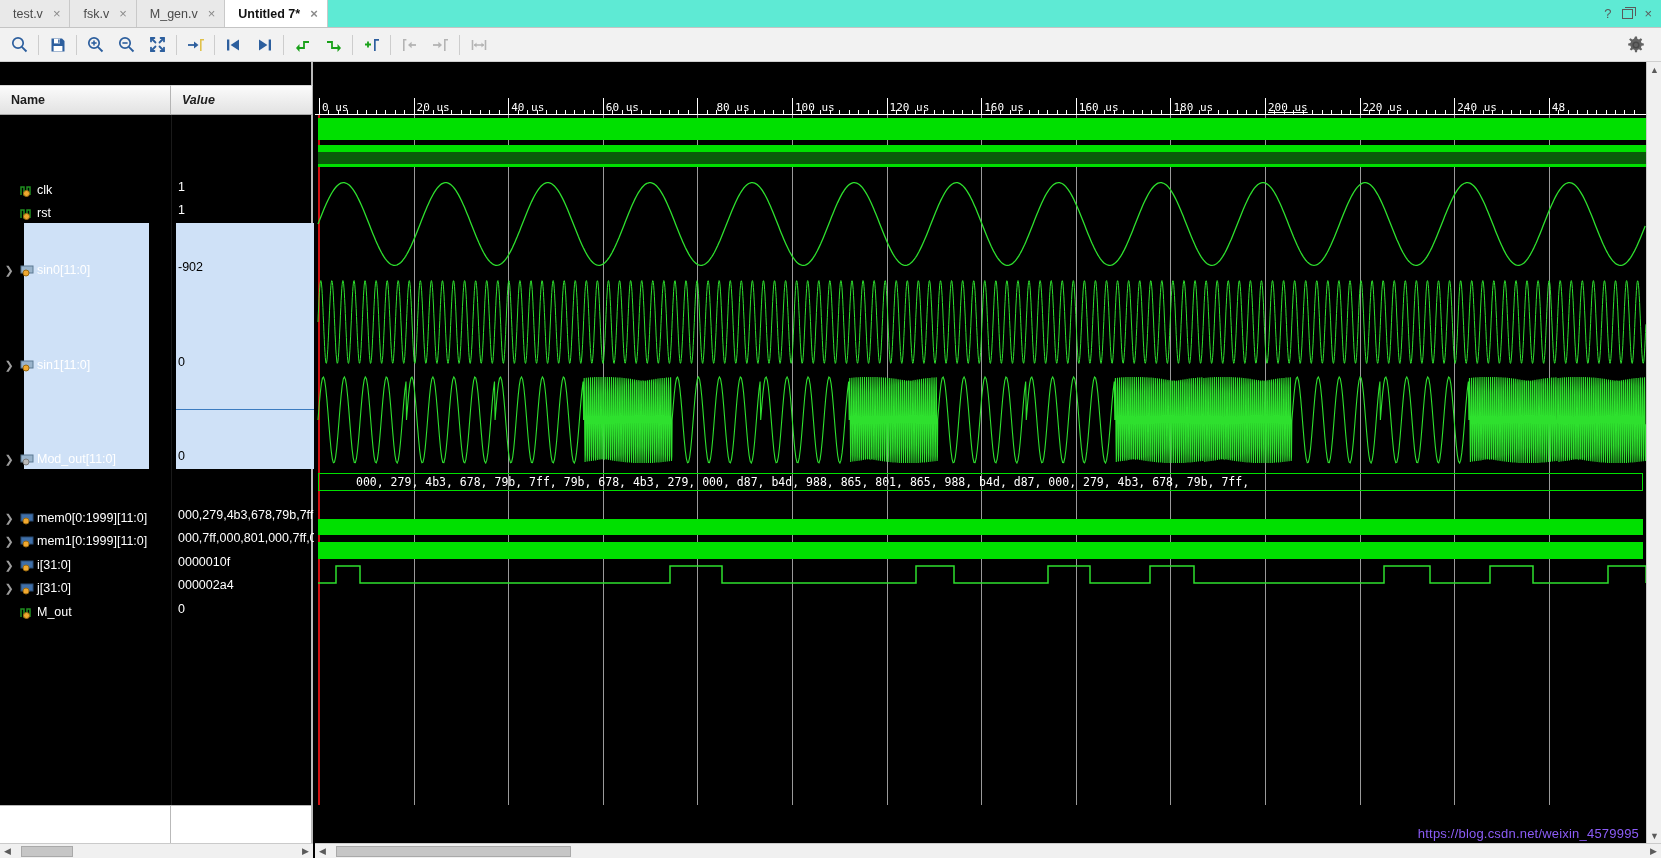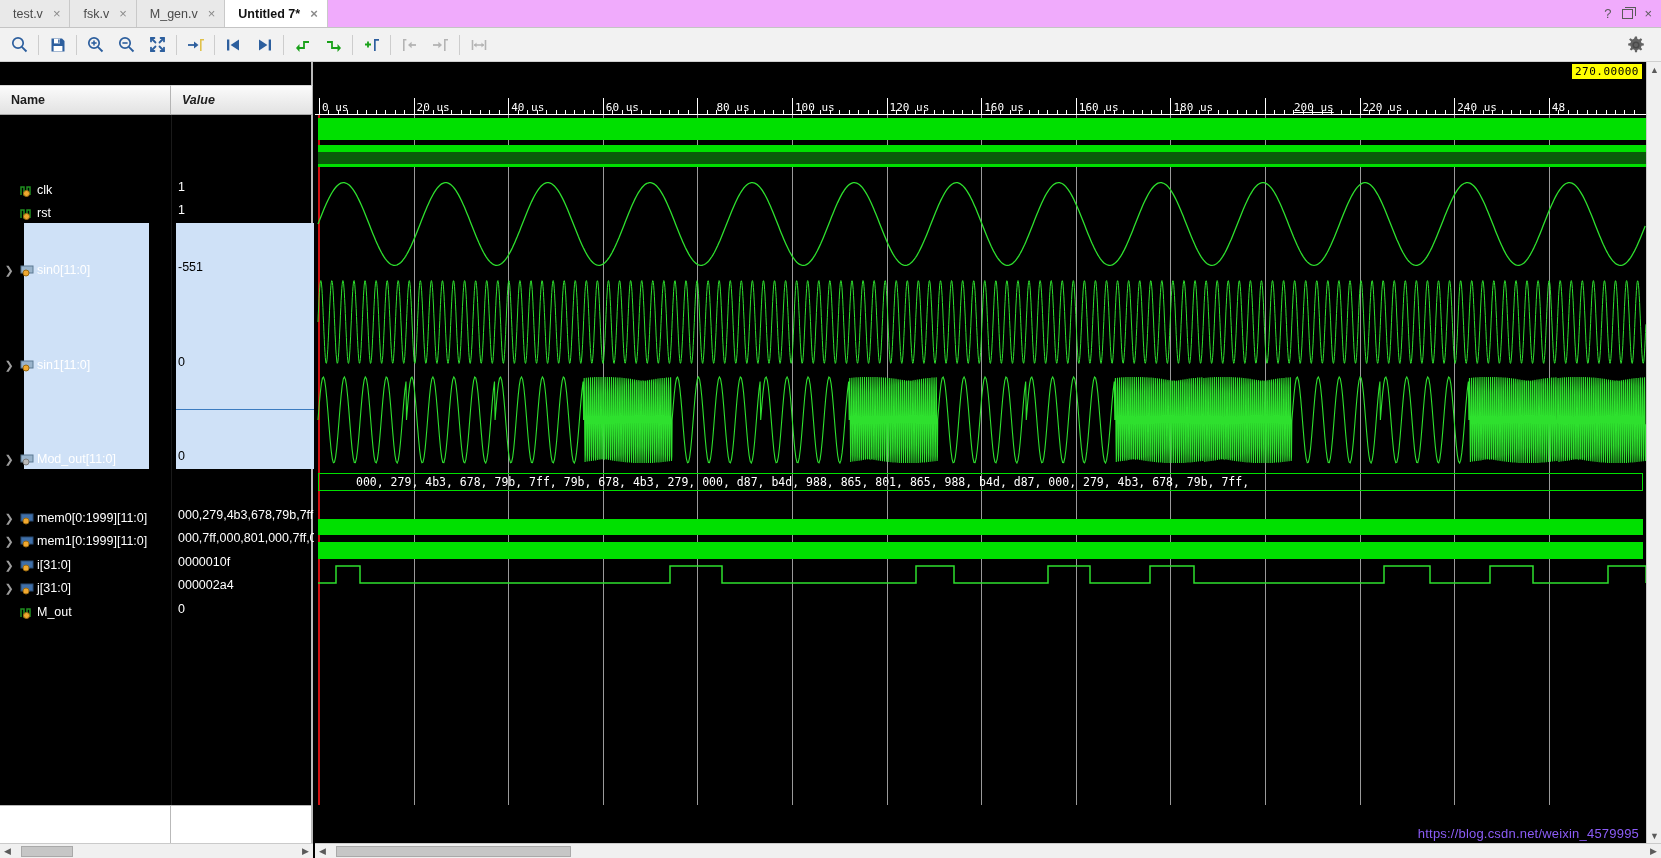--- a/index.html
+++ b/index.html
@@ -7,21 +7,21 @@
     width: 1661px; height: 858px;
     font-family: "Liberation Sans", sans-serif;
     background: #ffffff;
     overflow: hidden;
   }
   .app { position: relative; width: 1661px; height: 858px; background: #f0f0f0; }
 
   
   .tabbar {
     position: absolute; left: 0; top: 0; width: 1661px; height: 28px;
-    background: #f0abfc;
+    background: #5eead4;
     border-bottom: 1px solid #c4c4c4;
     display: flex; align-items: stretch;
   }
   .tab {
     display: flex; align-items: center; gap: 10px;
     padding: 0 9px 0 13px;
     font-size: 12.5px; color: #4a4a4a;
     border-right: 1px solid #c9c9c9;
     background: #e9e9e9;
     cursor: default;
@@ -466,21 +466,21 @@
           <span class="lbl" style="color:#fff;">M_out</span>
         </div>
       </div>
 
       <div class="values-col">
         <div class="sel-block" style="left:4px; top:108px; width:138px; height:186px;"></div>
         <div class="sel-block divider" style="left:4px; top:294px; width:138px; height:60px;"></div>
 
         <div class="val-row" style="top:65px;">1</div>
         <div class="val-row" style="top:88px;">1</div>
-        <div class="val-row selected" style="top:145px;">-551</div>
+        <div class="val-row selected" style="top:145px;">-902</div>
         <div class="val-row selected" style="top:240px;">0</div>
         <div class="val-row selected" style="top:334px;">0</div>
         <div class="val-row" style="top:393px;">000,279,4b3,678,79b,7ff,7</div>
         <div class="val-row" style="top:416px;">000,7ff,000,801,000,7ff,00</div>
         <div class="val-row" style="top:440px;">0000010f</div>
         <div class="val-row" style="top:463px;">000002a4</div>
         <div class="val-row" style="top:487px;">0</div>
       </div>
 
       <div class="bottom-left-box">
@@ -491,23 +491,20 @@
         <div class="arrow-l">◀</div>
         <div class="track">
           <div class="thumb" style="left:6px; width:52px;"></div>
         </div>
         <div class="arrow-r">▶</div>
       </div>
     </div>
 
     <div class="wave-pane">
 
-      <div class="wave-topbar">
-        <div class="marker-chip">270.00000</div>
-      </div>
 
       <div class="ruler">
         <div class="ruler-base"></div>
         <div id="ruler-ticks">
             <div class="tick major" style="left: 4px;"></div>
             <div class="tick-lbl" style="left: 4px;">0 us</div>
             <div class="tick minor" style="left: 13.46px;"></div>
             <div class="tick minor" style="left: 22.92px;"></div>
             <div class="tick minor" style="left: 32.38px;"></div>
             <div class="tick minor" style="left: 41.84px;"></div>
@@ -609,21 +606,21 @@
             <div class="tick minor" style="left: 864.86px;"></div>
             <div class="tick minor" style="left: 874.32px;"></div>
             <div class="tick minor" style="left: 883.78px;"></div>
             <div class="tick minor" style="left: 893.24px;"></div>
             <div class="tick minor" style="left: 902.7px;"></div>
             <div class="tick minor" style="left: 912.16px;"></div>
             <div class="tick minor" style="left: 921.62px;"></div>
             <div class="tick minor" style="left: 931.08px;"></div>
             <div class="tick minor" style="left: 940.54px;"></div>
             <div class="tick major" style="left: 950px;"></div>
-            <div class="tick-lbl" style="left: 976px; text-decoration: underline;">200 us</div>
+            <div class="tick-lbl" style="left: 950px; text-decoration: underline;">200 us</div>
             <div class="tick minor" style="left: 959.46px;"></div>
             <div class="tick minor" style="left: 968.92px;"></div>
             <div class="tick minor" style="left: 978.38px;"></div>
             <div class="tick minor" style="left: 987.84px;"></div>
             <div class="tick minor" style="left: 997.3px;"></div>
             <div class="tick minor" style="left: 1006.76px;"></div>
             <div class="tick minor" style="left: 1016.22px;"></div>
             <div class="tick minor" style="left: 1025.68px;"></div>
             <div class="tick minor" style="left: 1035.14px;"></div>
             <div class="tick major" style="left: 1044.6px;"></div>

